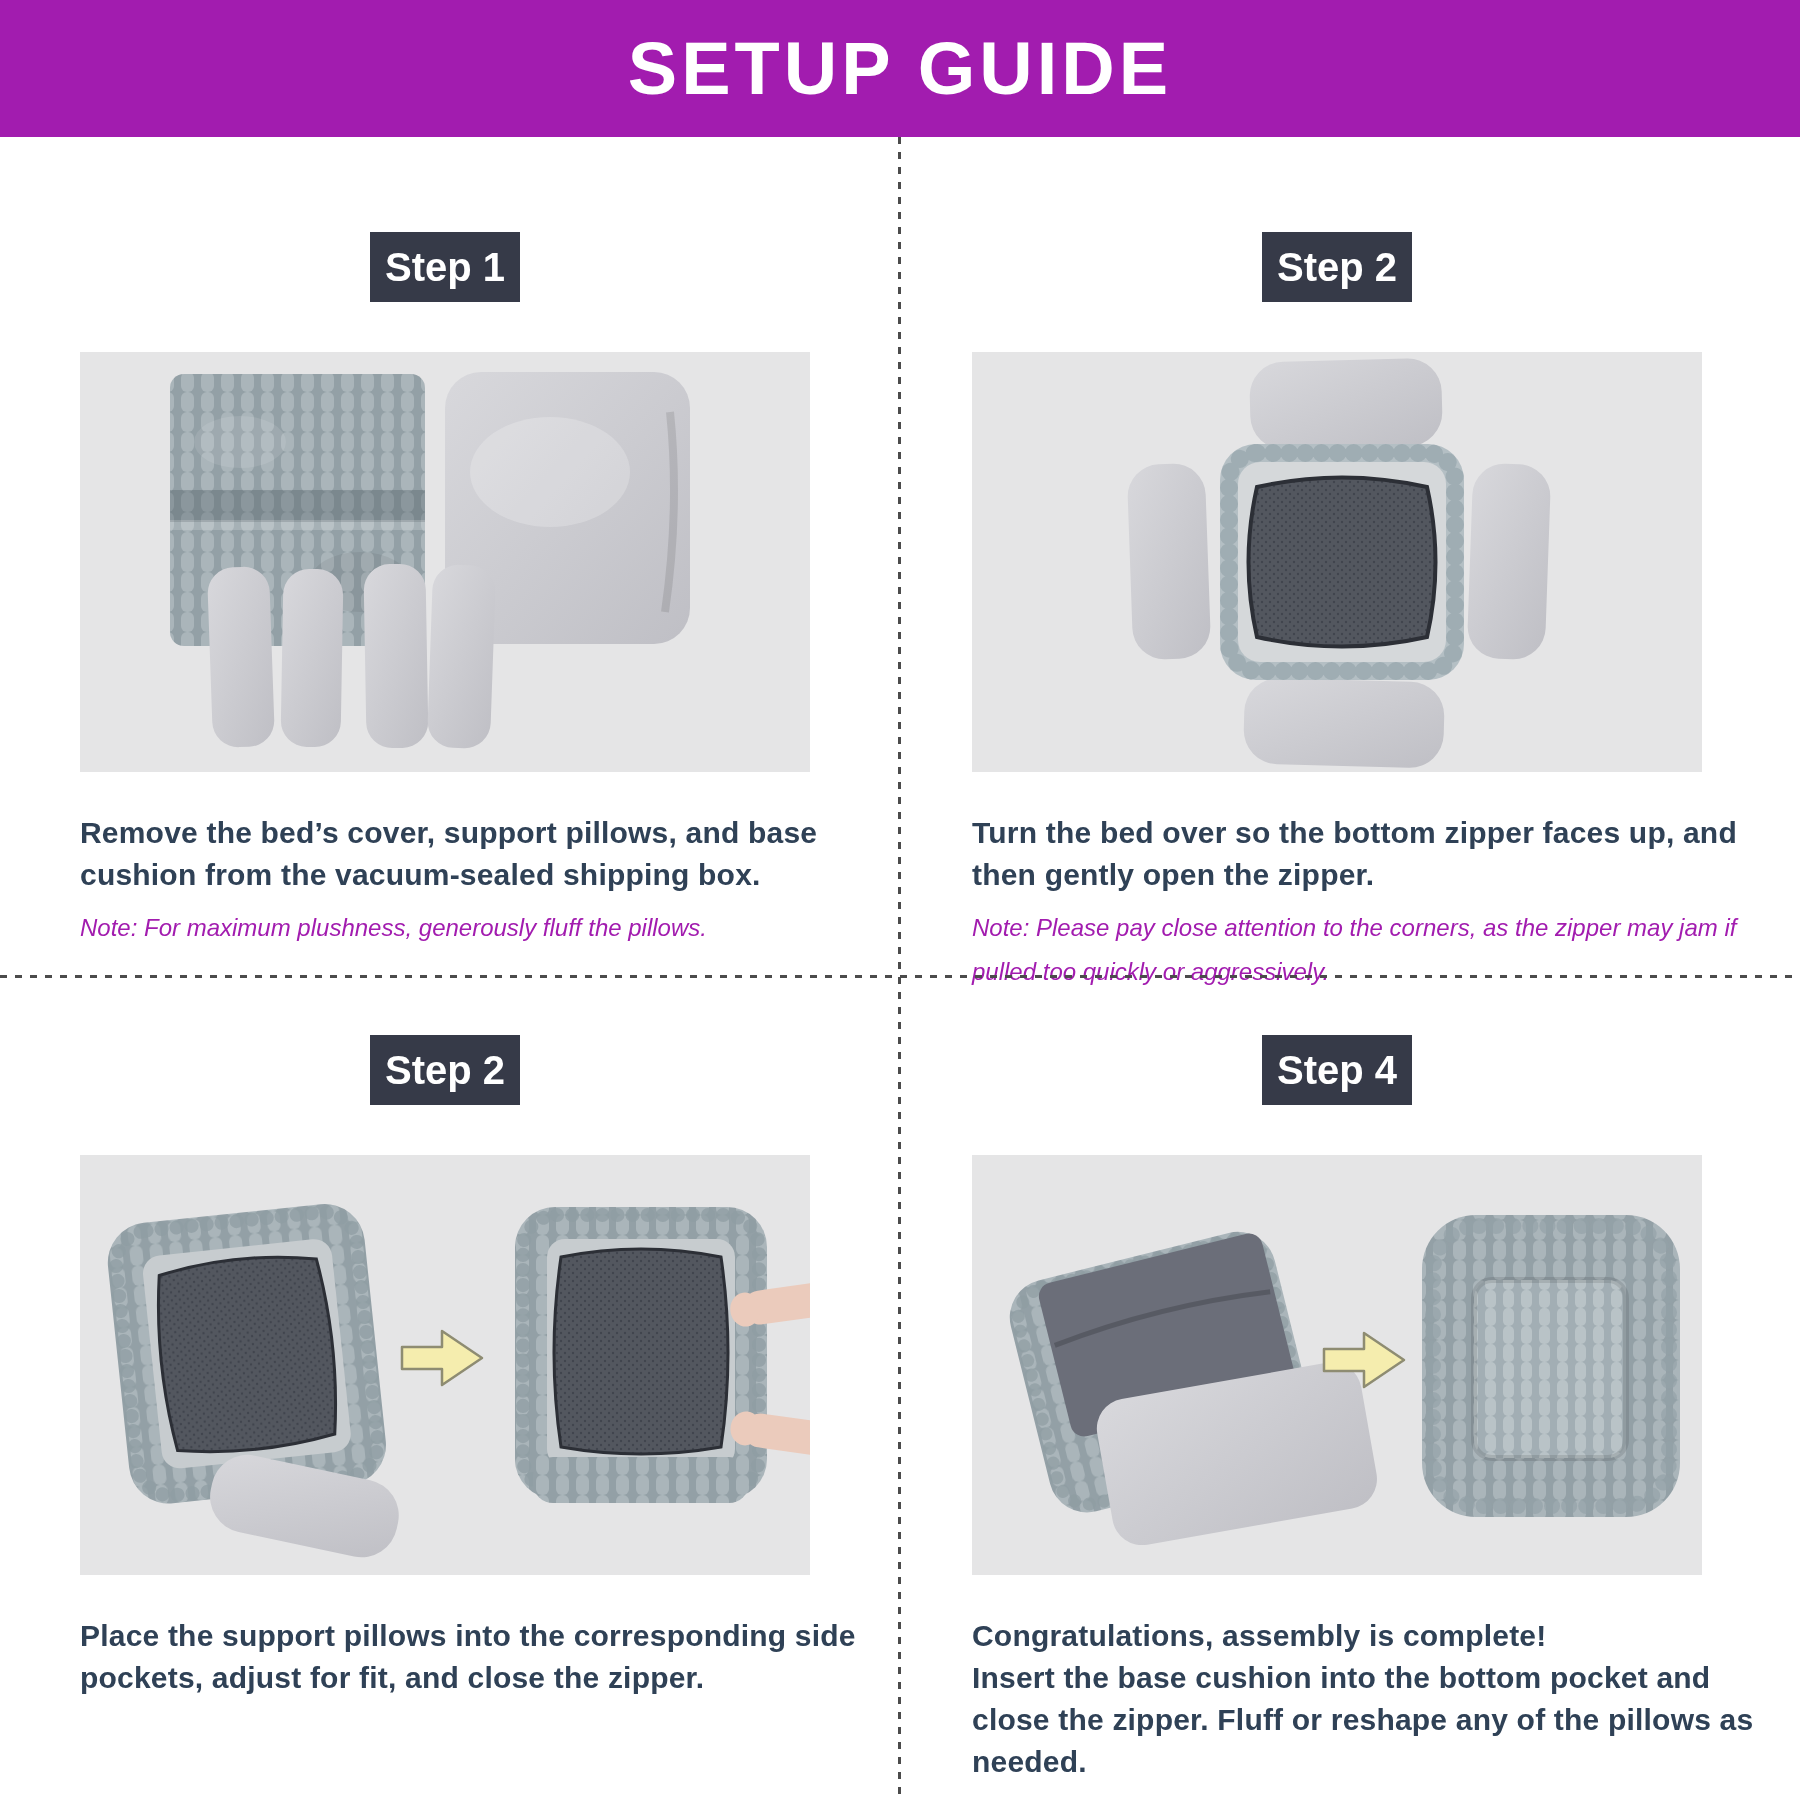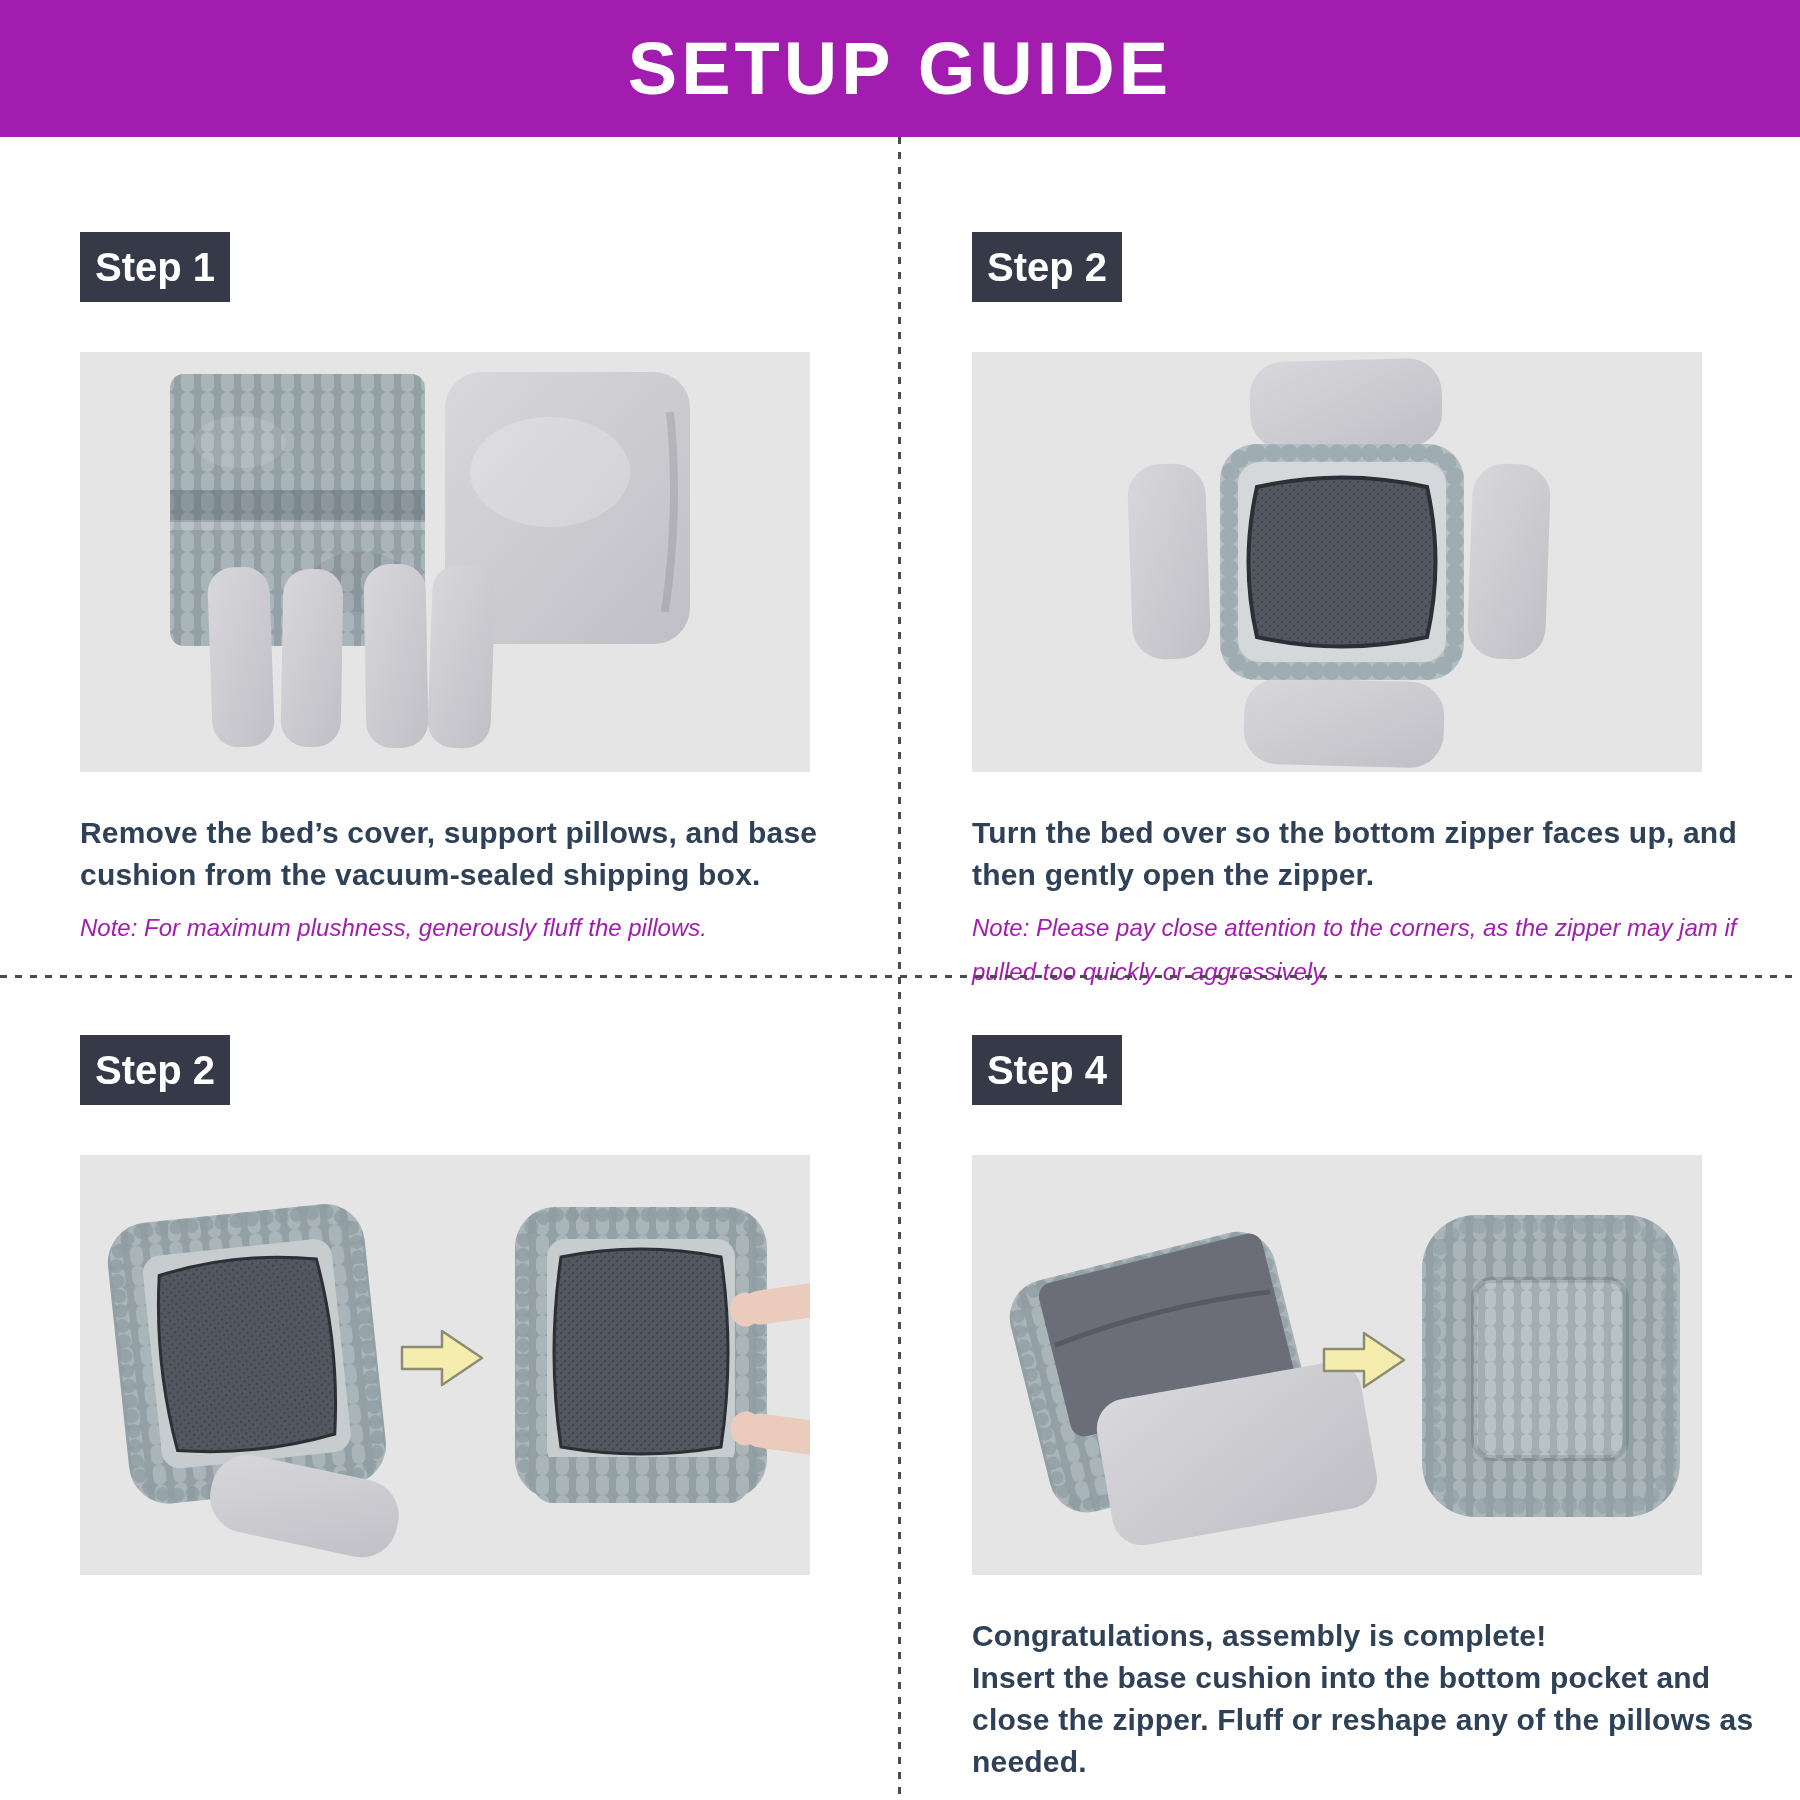--- a/index.html
+++ b/index.html
@@ -31,20 +31,21 @@
     grid-template-columns: 900px 900px;
     grid-template-rows: 840px 823px;
   }
   .quad { padding-left: 80px; }
   .quad.right { padding-left: 72px; }
   .quad.top-row { padding-top: 95px; }
   .quad.bottom-row { padding-top: 58px; }
   .step-badge {
     width: 150px;
     height: 70px;
+    margin-left: 290px;
     margin-bottom: 50px;
     background: #363a48;
     color: #ffffff;
     font-size: 40px;
     font-weight: bold;
     display: flex;
     align-items: center;
     justify-content: center;
   }
   .panel {
@@ -227,20 +228,21 @@
               <rect x="248" y="92" width="90" height="34" rx="17" fill="#ebcbbc"></rect>
               <ellipse cx="250" cy="109" rx="15" ry="17" fill="#ebcbbc"></ellipse>
             </g>
             <g transform="rotate(8 290 240)">
               <rect x="248" y="222" width="90" height="34" rx="17" fill="#ebcbbc"></rect>
               <ellipse cx="250" cy="239" rx="15" ry="17" fill="#ebcbbc"></ellipse>
             </g>
           </g>
         </svg>
       </div>
+      <p class="desc">Place the support pillows into the corresponding side pockets, adjust for fit, and close the zipper.</p>
     </section>
 
     <section class="quad right bottom-row">
       <div class="step-badge">Step 4</div>
       <div class="panel">
         <svg width="730" height="420" viewBox="0 0 730 420">
           <defs>
             <pattern id="s4rib" width="20" height="20" patternUnits="userSpaceOnUse">
               <rect width="20" height="20" fill="#93a0a6"></rect>
               <rect x="1" width="13" height="20" rx="6" fill="#aab5ba"></rect>

